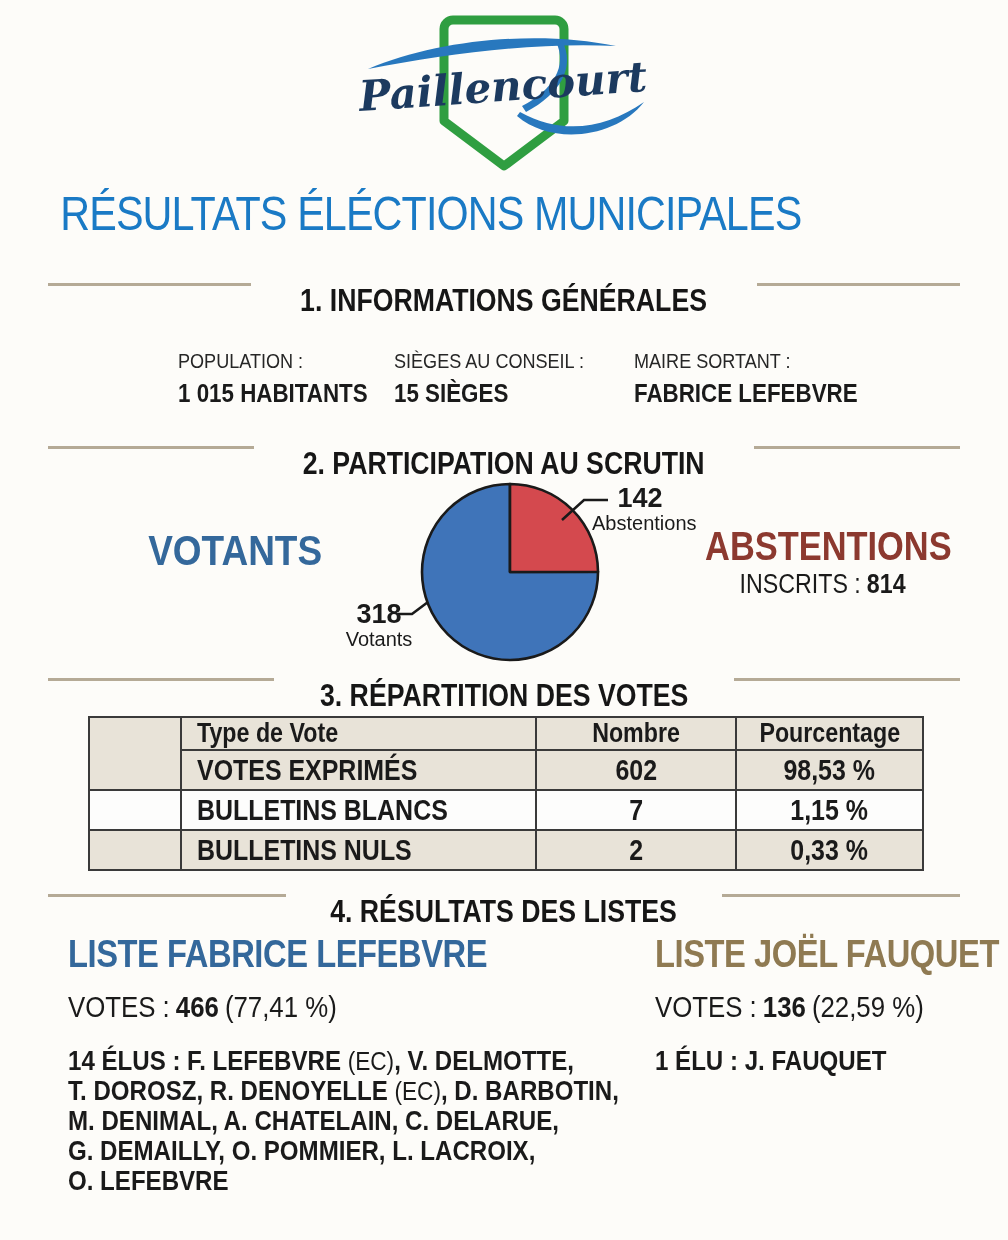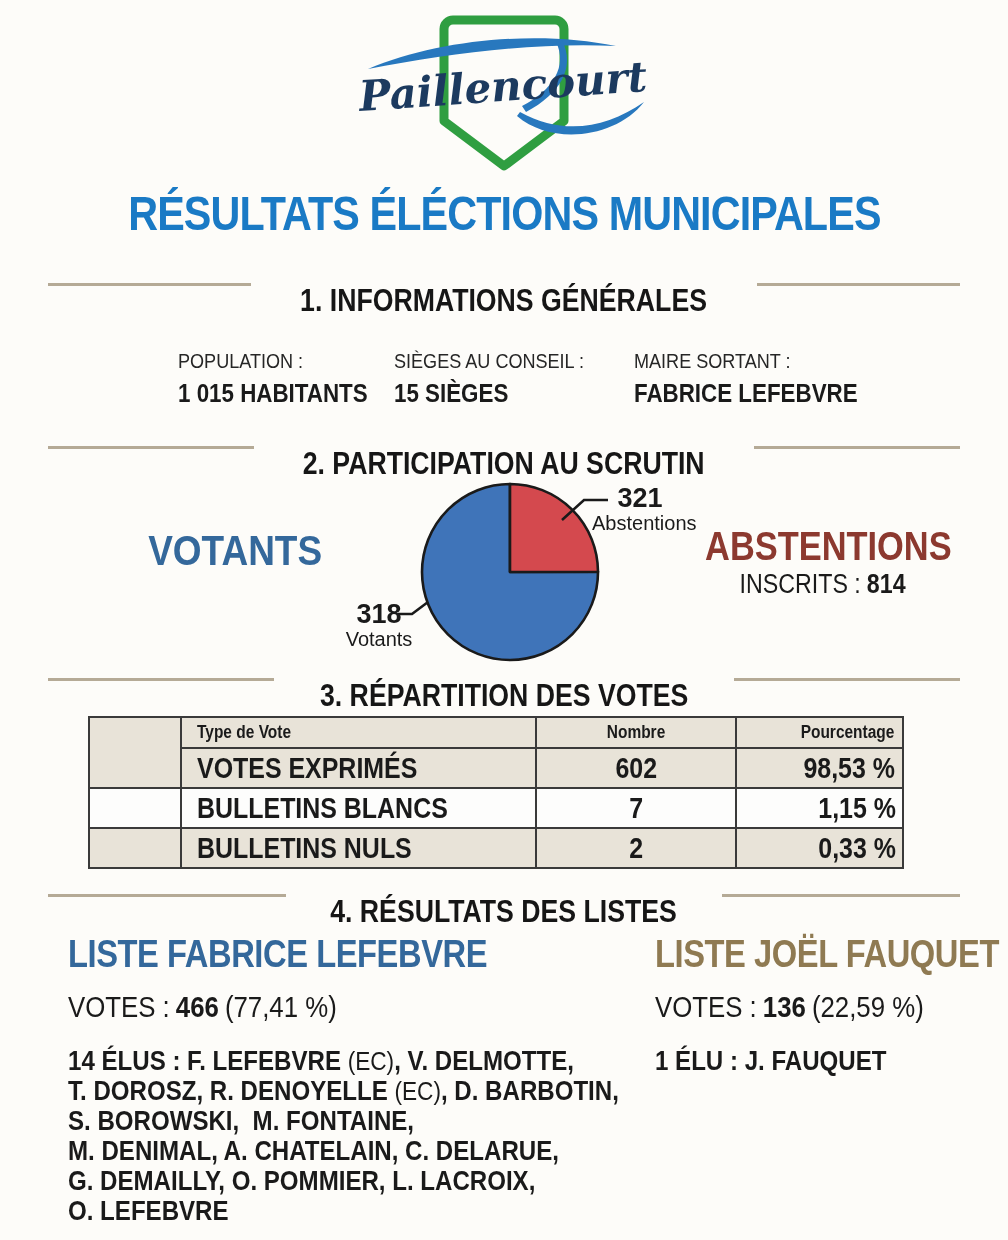--- a/index.html
+++ b/index.html
@@ -12,22 +12,22 @@
   
   .cx  { display:inline-block; transform:scaleX(0.86); transform-origin:50% 50%; white-space:nowrap; }
   .cx-l{ transform-origin:0 50%; }
   .pre { white-space:pre; }
 
   
   .logo { position:absolute; top:6px; left:354px; width:300px; height:168px; }
 
   
   .main-title {
-    position:absolute; top:186px; left:0; width:100%; text-align:center;
-    font-size:48px; font-weight:bold; color:#1a7ac5; letter-spacing:-1px;
+    position:absolute; top:186px; left:0; width:100%; text-align:left;
+    font-size:48px; font-weight:normal; color:#1a7ac5; letter-spacing:-1px;
   }
 
   
   .sec-head { position:absolute; left:0; right:0; display:flex; gap:16px; padding:0 48px; }
   .sec-head .hline { flex:1; height:3px; background:#b5aa96; }
   .sec-head .sec-title { font-size:31px; font-weight:bold; color:#161616; }
 
   
   .info-row { position:absolute; top:349px; left:178px; display:flex; }
   .info-col .info-label { font-size:21px; color:#262626; }
@@ -52,22 +52,22 @@
   .co-vot  { left:344px; top:118px; width:70px; }
 
   
   .votes-table { position:absolute; top:716px; left:88px; border-collapse:collapse; table-layout:fixed; }
   .votes-table td { border:2px solid #3a3a3a; padding:0; vertical-align:middle; }
   .votes-table tr.beige td { background:#e8e3d8; }
   .votes-table tr.white td { background:#fdfdfc; }
   .votes-table td.c0 { width:92px; }
   .votes-table td.c1 { width:355px; text-align:left; padding-left:15px; }
   .votes-table td.c2 { width:200px; text-align:center; }
-  .votes-table td.c3 { width:167px; text-align:right; }
-  .votes-table tr.hrow td { height:31px; font-size:18px; font-weight:bold; }
+  .votes-table td.c3 { width:187px; text-align:center; }
+  .votes-table tr.hrow td { height:31px; font-size:27px; font-weight:bold; }
   .votes-table tr.drow td { height:40px; font-size:29px; font-weight:bold; }
   .votes-table tr.hrow td.c0 { border-bottom:none; }
   .votes-table tr.r1   td.c0 { border-top:none; }
 
   
   .lists { position:absolute; top:933px; left:0; width:1008px; }
   .list-col { position:absolute; top:0; }
   .list-left  { left:68px;  width:560px; }
   .list-right { left:655px; width:330px; }
   .list-title { font-size:38px; font-weight:bold; letter-spacing:-0.5px; }
@@ -142,21 +142,21 @@
     </div>
 
     <div class="abst-block">
       <div class="abst-title"><span class="cx">ABSTENTIONS</span></div>
       <div class="inscrits">
         <span class="cx"><span>INSCRITS :</span><span class="val">814</span></span>
       </div>
     </div>
 
     <div class="callout co-abst">
-      <div class="co-val">321</div>
+      <div class="co-val">142</div>
       <div class="co-lab">Abstentions</div>
     </div>
     <div class="callout co-vot">
       <div class="co-val">318</div>
       <div class="co-lab">Votants</div>
     </div>
   </div>
 
   <div class="sec-head" style="top:678px;">
     <div class="hline"></div>
@@ -206,21 +206,20 @@
   <div class="lists">
 
     <div class="list-col list-left">
       <div class="list-title"><span class="cx cx-l">LISTE FABRICE LEFEBVRE</span></div>
       <div class="votes-line">
         <span class="cx cx-l"><span>VOTES :</span><span class="votes-val">466</span><span>(77,41 %)</span></span>
       </div>
       <div class="elus">
         <span class="elus-line"><span class="cx cx-l pre elus-text">14 ÉLUS : F. LEFEBVRE <span class="ec">(EC)</span>, V. DELMOTTE,</span></span>
         <span class="elus-line"><span class="cx cx-l pre elus-text">T. DOROSZ, R. DENOYELLE <span class="ec">(EC)</span>, D. BARBOTIN,</span></span>
-        <span class="elus-line"><span class="cx cx-l pre elus-text">S. BOROWSKI,  M. FONTAINE,</span></span>
         <span class="elus-line"><span class="cx cx-l pre elus-text">M. DENIMAL, A. CHATELAIN, C. DELARUE,</span></span>
         <span class="elus-line"><span class="cx cx-l pre elus-text">G. DEMAILLY, O. POMMIER, L. LACROIX,</span></span>
         <span class="elus-line"><span class="cx cx-l pre elus-text">O. LEFEBVRE</span></span>
       </div>
     </div>
 
     <div class="list-col list-right">
       <div class="list-title"><span class="cx cx-l">LISTE JOËL FAUQUET</span></div>
       <div class="votes-line">
         <span class="cx cx-l"><span>VOTES :</span><span class="votes-val">136</span><span>(22,59 %)</span></span>

